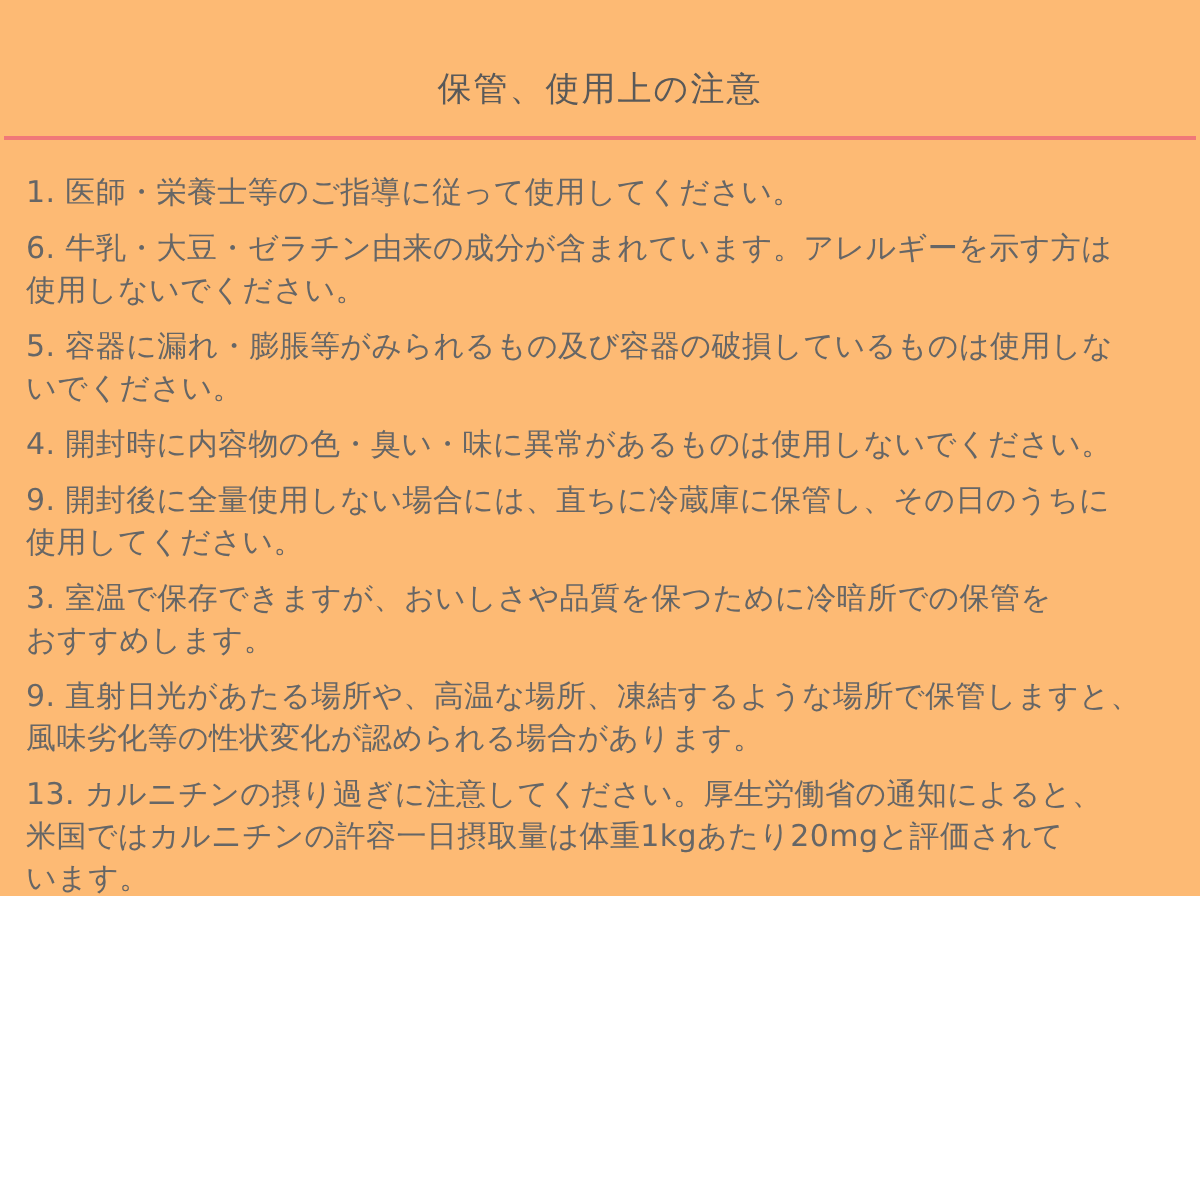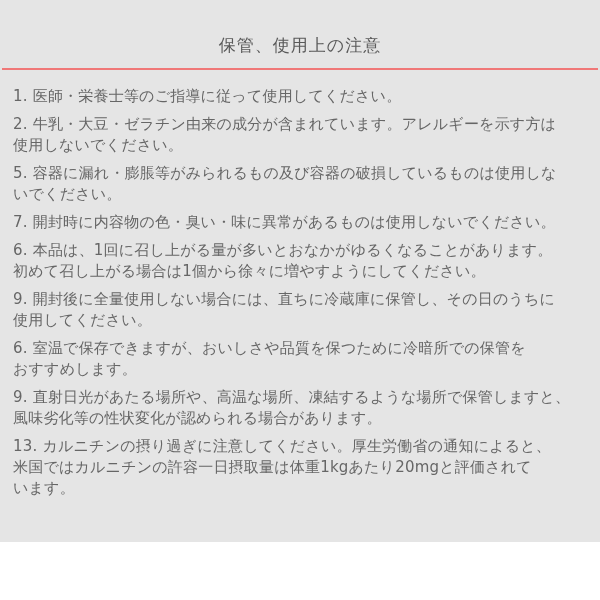--- a/index.html
+++ b/index.html
@@ -4,22 +4,22 @@
 <style>
   html, body {
     margin: 0;
     padding: 0;
     background: #ffffff;
     font-family: "DejaVu Sans", "Liberation Sans", sans-serif;
   }
   .page {
     position: relative;
     width: 600px;
-    height: 542px;
-    background: #e5e5e5;
+    height: 448px;
+    background: #fdba74;
     overflow: hidden;
     box-sizing: border-box;
   }
   .page-header {
     padding-top: 34px;
     text-align: center;
   }
   .page-title {
     font-size: 17px;
     letter-spacing: 1px;
@@ -51,30 +51,28 @@
 
 <div class="page">
   <div class="page-header">
     <h1 class="page-title">保管、使用上の注意</h1>
     <div class="title-divider"></div>
   </div>
 
   <div class="notice-list">
 
   <p class="notice-item">1. 医師・栄養士等のご指導に従って使用してください。</p>
-      <p class="notice-item">2. 牛乳・大豆・ゼラチン由来の成分が含まれています。アレルギーを示す方は
+      <p class="notice-item">6. 牛乳・大豆・ゼラチン由来の成分が含まれています。アレルギーを示す方は
 使用しないでください。</p>
       <p class="notice-item">5. 容器に漏れ・膨脹等がみられるもの及び容器の破損しているものは使用しな
 いでください。</p>
-      <p class="notice-item">7. 開封時に内容物の色・臭い・味に異常があるものは使用しないでください。</p>
-      <p class="notice-item">6. 本品は、1回に召し上がる量が多いとおなかがゆるくなることがあります。
-初めて召し上がる場合は1個から徐々に増やすようにしてください。</p>
+      <p class="notice-item">4. 開封時に内容物の色・臭い・味に異常があるものは使用しないでください。</p>
       <p class="notice-item">9. 開封後に全量使用しない場合には、直ちに冷蔵庫に保管し、その日のうちに
 使用してください。</p>
-      <p class="notice-item">6. 室温で保存できますが、おいしさや品質を保つために冷暗所での保管を
+      <p class="notice-item">3. 室温で保存できますが、おいしさや品質を保つために冷暗所での保管を
 おすすめします。</p>
       <p class="notice-item">9. 直射日光があたる場所や、高温な場所、凍結するような場所で保管しますと、
 風味劣化等の性状変化が認められる場合があります。</p>
       <p class="notice-item">13. カルニチンの摂り過ぎに注意してください。厚生労働省の通知によると、
 米国ではカルニチンの許容一日摂取量は体重1kgあたり20mgと評価されて
 います。</p>
     </div>
 </div>
 
 </body></html>

